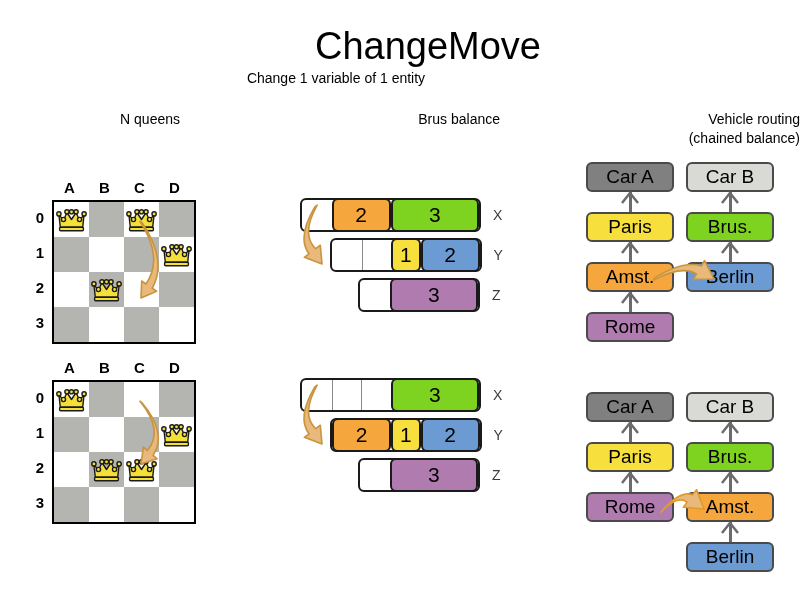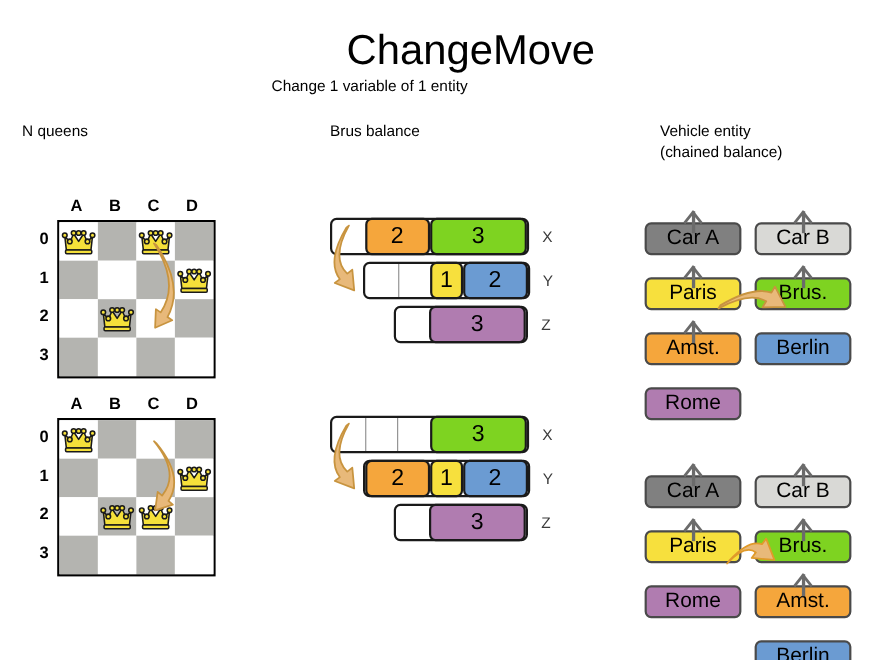--- a/index.html
+++ b/index.html
@@ -13,21 +13,21 @@
   
   #title{
     position:absolute;left:0;top:24px;width:800px;text-align:center;
     font-size:38px;font-weight:400;letter-spacing:0px;line-height:44px;padding-left:28px;
   }
   #subtitle{
     position:absolute;left:0;top:70px;width:672px;text-align:center;
     font-size:14px;font-weight:400;
   }
   .colhead{
-    position:absolute;text-align:left;font-size:14px;line-height:19px;
+    position:absolute;text-align:right;font-size:14px;line-height:19px;
   }
   #head-queens{left:20px;top:110px;width:160px;}
   #head-cloud{left:300px;top:110px;width:200px;}
   #head-vrp{left:600px;top:110px;width:200px;}
 
   
   .board{position:absolute;}
   .board .grid{
     position:absolute;left:22px;top:22px;
     width:140px;height:140px;
@@ -60,38 +60,38 @@
   }
   .cloudlab{
     position:absolute;font-size:14px;line-height:34px;top:0;left:0;width:20px;
     text-align:left;color:#3c3c3c;
   }
 
   
   .vnode{
     position:absolute;width:88px;height:30px;box-sizing:border-box;
     border:2px solid #4a4a4a;border-radius:6px;
-    font-size:19px;line-height:26px;text-align:center;color:#000;margin-top:40px;
+    font-size:19px;line-height:26px;text-align:center;color:#000;
   }
   .vlink{position:absolute;width:3px;background:#6b6b6b;}
 
   svg.ov{position:absolute;left:0;top:0;width:800px;height:600px;pointer-events:none;}
 </style>
 </head>
 <body>
 
 <div class="stage">
 
   <div id="title">ChangeMove</div>
   <div id="subtitle">Change 1 variable of 1 entity</div>
 
   <div class="colhead" id="head-queens">N queens</div>
   <div class="colhead" id="head-cloud">Brus balance</div>
   <div class="colhead" id="head-vrp">
-    <div>Vehicle entity</div>
+    <div>Vehicle routing</div>
     <div>(chained balance)</div>
   </div>
 
   <div id="gen">
       <div class="board" style="left: 30px; top: 178px; width: 166px; height: 166px;">
         <div class="collab" style="left: 22px;">A</div>
         <div class="collab" style="left: 57px;">B</div>
         <div class="collab" style="left: 92px;">C</div>
         <div class="collab" style="left: 127px;">D</div>
         <div class="rowlab" style="top: 22px;">0</div>

